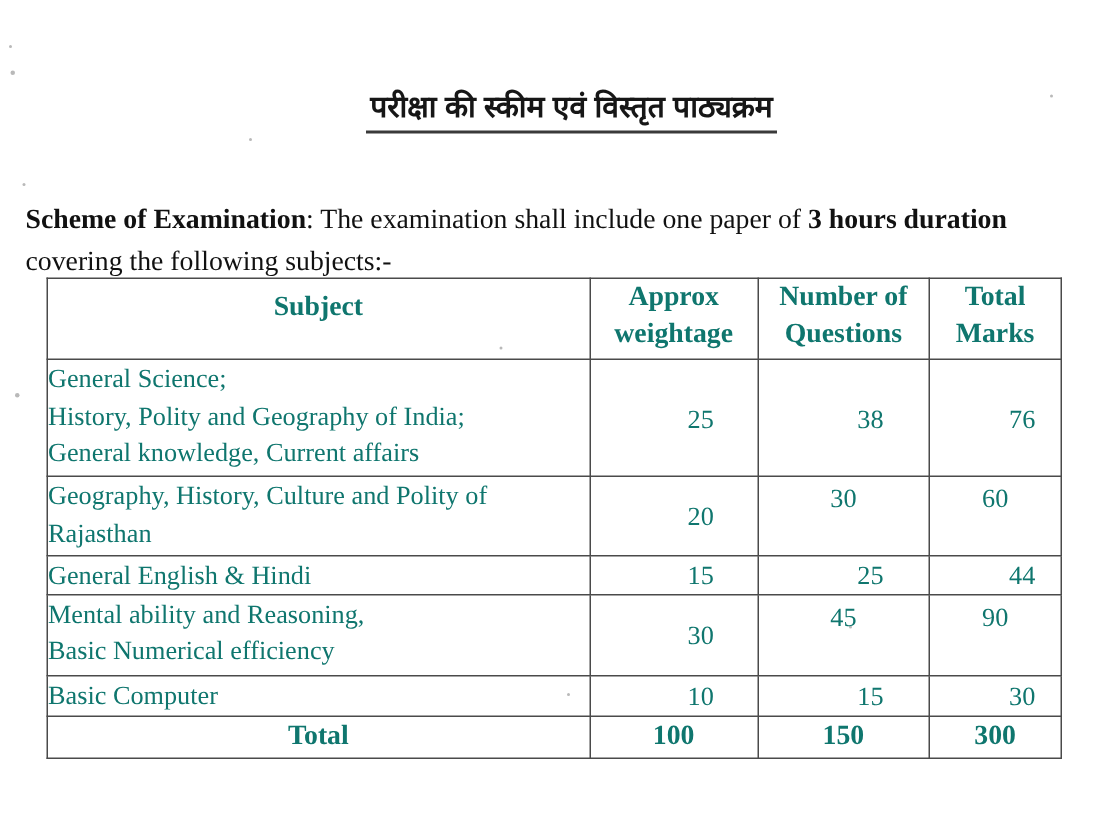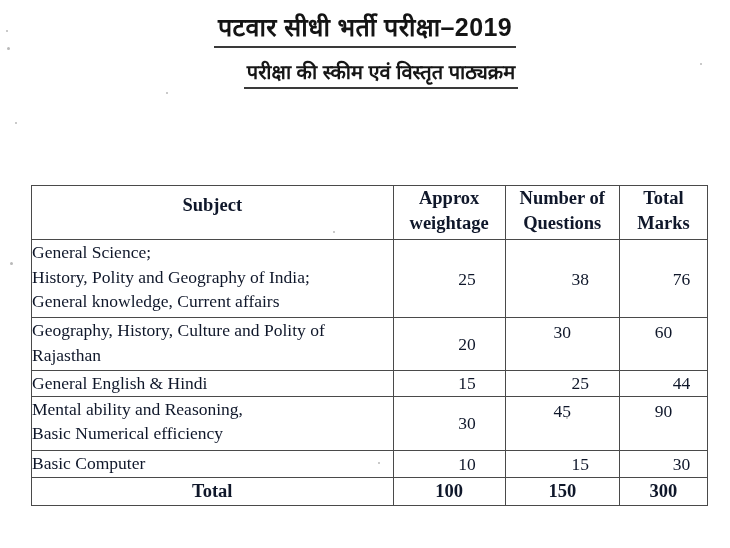--- a/index.html
+++ b/index.html
@@ -87,21 +87,21 @@
     position: absolute;
     top: 185px;
     left: 31px;
     width: 677px;
   }
   table.scheme {
     border-collapse: collapse;
     width: 677px;
     table-layout: fixed;
     font-size: 17.5px;
-    color: #0f172a;
+    color: #0f766e;
   }
   table.scheme, table.scheme td, table.scheme th {
     border: 1.4px solid #4a4a4a;
   }
   table.scheme th, table.scheme td {
     padding: 0;
   }
   col.c-subject    { width: 361px; }
   col.c-weight     { width: 112px; }
   col.c-questions  { width: 114px; }
@@ -162,28 +162,26 @@
   <span class="speck" style="left:6px;  top:30px;  width:2px; height:2px;"></span>
   <span class="speck" style="left:7px;  top:47px;  width:3px; height:3px;"></span>
   <span class="speck" style="left:15px; top:122px; width:2px; height:2px;"></span>
   <span class="speck" style="left:10px; top:262px; width:3px; height:3px;"></span>
   <span class="speck" style="left:166px;top:92px;  width:2px; height:2px;"></span>
   <span class="speck" style="left:333px;top:231px; width:2px; height:2px;"></span>
   <span class="speck" style="left:378px;top:462px; width:2px; height:2px;"></span>
   <span class="speck" style="left:566px;top:417px; width:2px; height:2px;"></span>
   <span class="speck" style="left:700px;top:63px;  width:2px; height:2px;"></span>
 
-  <div class="title-wrap">
-    <span class="title">पटवार सीधी भर्ती परीक्षा–2019</span>
-  </div>
 
   <div class="subtitle-wrap">
     <span class="subtitle">परीक्षा की स्कीम एवं विस्तृत पाठ्यक्रम</span>
   </div>
 
+  <p class="intro"><b>Scheme of Examination</b><span>:</span><span> The  examination shall include one paper of </span><b>3 hours duration</b><span> covering the following subjects:-</span></p>
 
   <div class="tbl-wrap">
     <table class="scheme">
       <colgroup>
         <col class="c-subject">
         <col class="c-weight">
         <col class="c-questions">
         <col class="c-marks">
       </colgroup>
       <thead>

